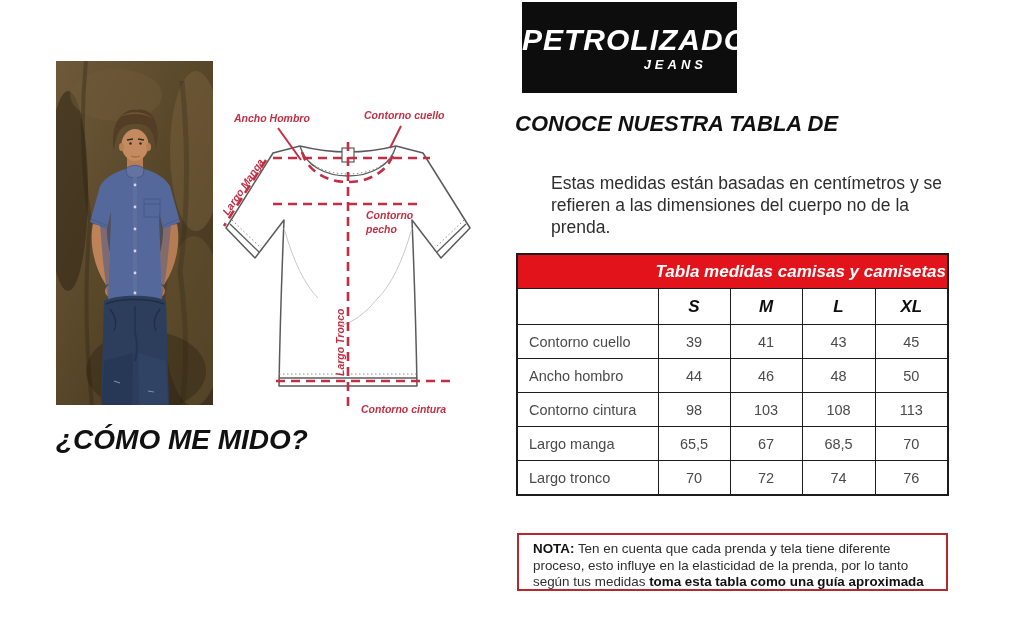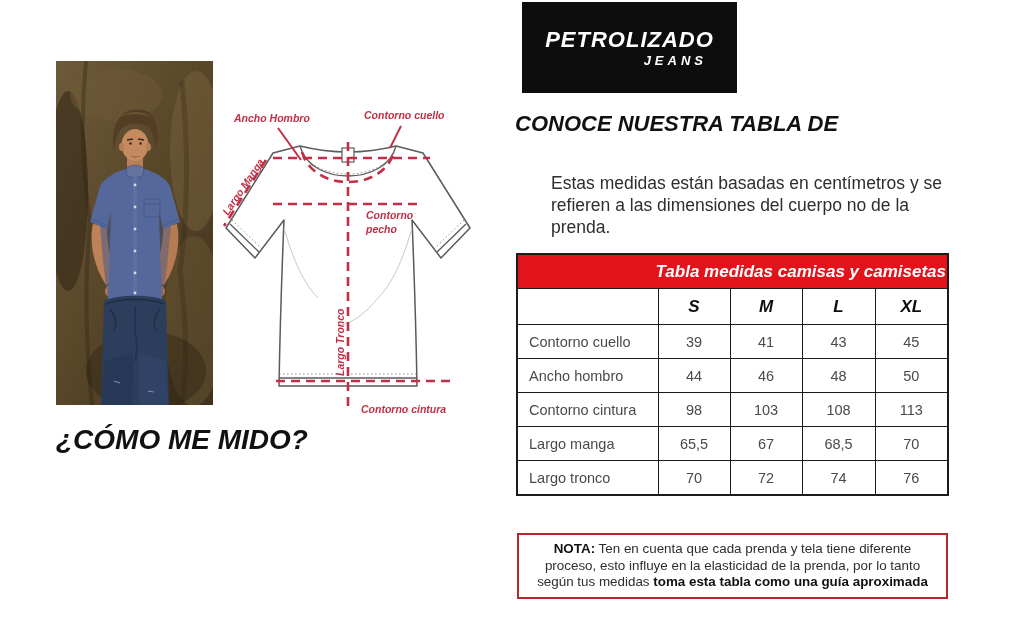--- a/index.html
+++ b/index.html
@@ -3,21 +3,21 @@
 <meta charset="utf-8">
 <style>
   html,body{margin:0;padding:0;background:#fff;}
   .page{position:relative;width:1024px;height:629px;background:#fff;overflow:hidden;
         font-family:"Liberation Sans",sans-serif;color:#1a1a1a;}
   .abs{position:absolute;}
 
   
   .logo{left:522px;top:2px;width:215px;height:91px;background:#0d0d0d;
         display:flex;flex-direction:column;justify-content:center;}
-  .logo .brand{color:#fff;font-weight:bold;font-style:italic;font-size:22px;
+  .logo .brand{color:#fff;font-weight:bold;font-style:italic;font-size:30px;
         letter-spacing:1px;text-align:center;line-height:1;}
   .logo .sub{color:#fff;font-weight:bold;font-style:italic;font-size:13px;
         letter-spacing:4px;text-align:right;padding-right:30px;line-height:1;margin-top:3px;margin-left:16px;}
 
   
   .main-title{left:515px;top:110px;width:450px;font-weight:bold;font-style:italic;
         font-size:22px;line-height:27px;color:#111;}
   .intro{left:515px;top:172px;width:402px;font-size:17.5px;line-height:22px;color:#2e2e2e;margin-left:36px;}
 
   table.sizes{left:516px;top:253px;border-collapse:collapse;table-layout:fixed;
@@ -26,23 +26,23 @@
   table.sizes col.cs{width:72px}
   table.sizes col.cl{width:73px}
   .sizes th.banner{background:#e2131b;color:#fff;font-style:italic;font-weight:bold;
         font-size:17px;height:31px;text-align:right;border:1.5px solid #1c1c1c;}
   .sizes th.size{font-style:italic;font-weight:bold;font-size:17px;color:#0f0f0f;
         height:33px;text-align:center;border:1.5px solid #1c1c1c;}
   .sizes td{border:1.5px solid #1c1c1c;height:31px;font-size:14.5px;color:#4a4a4a;}
   .sizes td.lbl{text-align:left;padding-left:11px;}
   .sizes td.val{text-align:center;}
 
-  .note{left:517px;top:533px;width:431px;height:66px;box-sizing:border-box;
+  .note{left:517px;top:533px;width:431px;height:58px;box-sizing:border-box;
         border:2.5px solid #b5282e;padding:6px 14px;font-size:13.4px;line-height:16.5px;
-        color:#2e2e2e;overflow:hidden;text-align:center;}
+        color:#2e2e2e;overflow:hidden;}
   .note b{color:#111;}
 
   
   .howto-title{left:56px;top:424px;font-weight:bold;font-style:italic;font-size:28px;color:#111;}
   .howto-body{left:56px;top:464px;width:414px;font-size:19.5px;line-height:28px;color:#2e2e2e;}
 
   .photo{left:56px;top:61px;width:157px;height:344px;}
   .diagram{left:218px;top:98px;width:262px;height:322px;}
   svg{display:block;}
   .dlabel{font-family:"Liberation Sans",sans-serif;font-weight:bold;font-style:italic;

